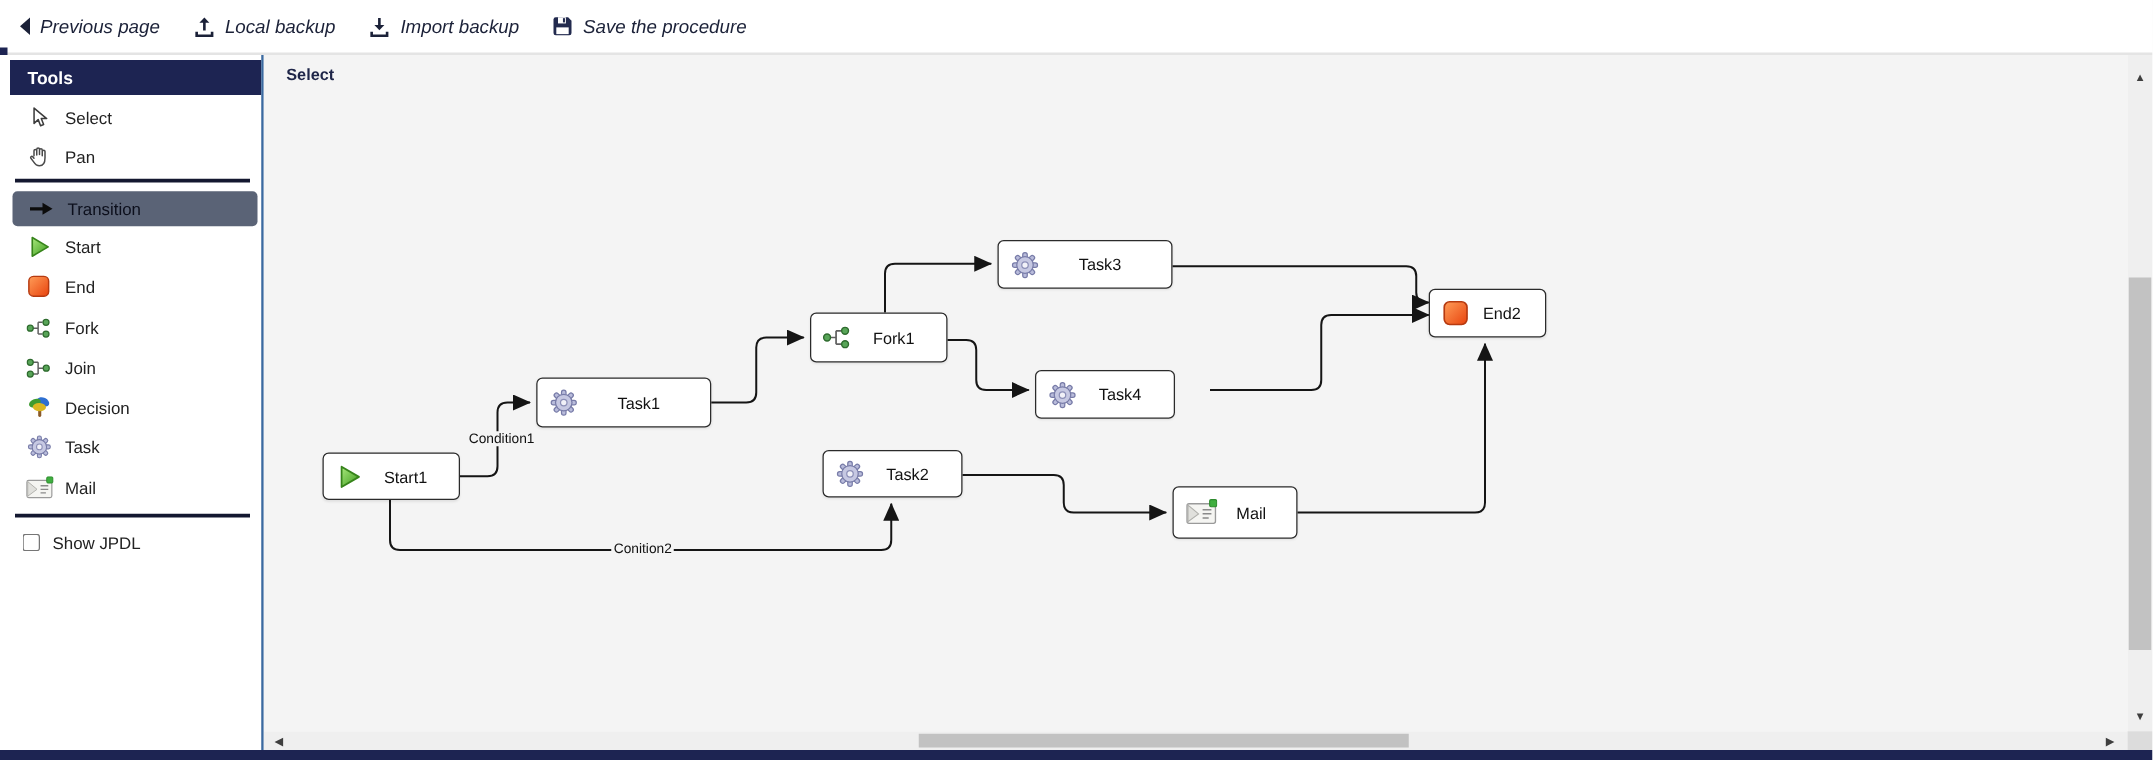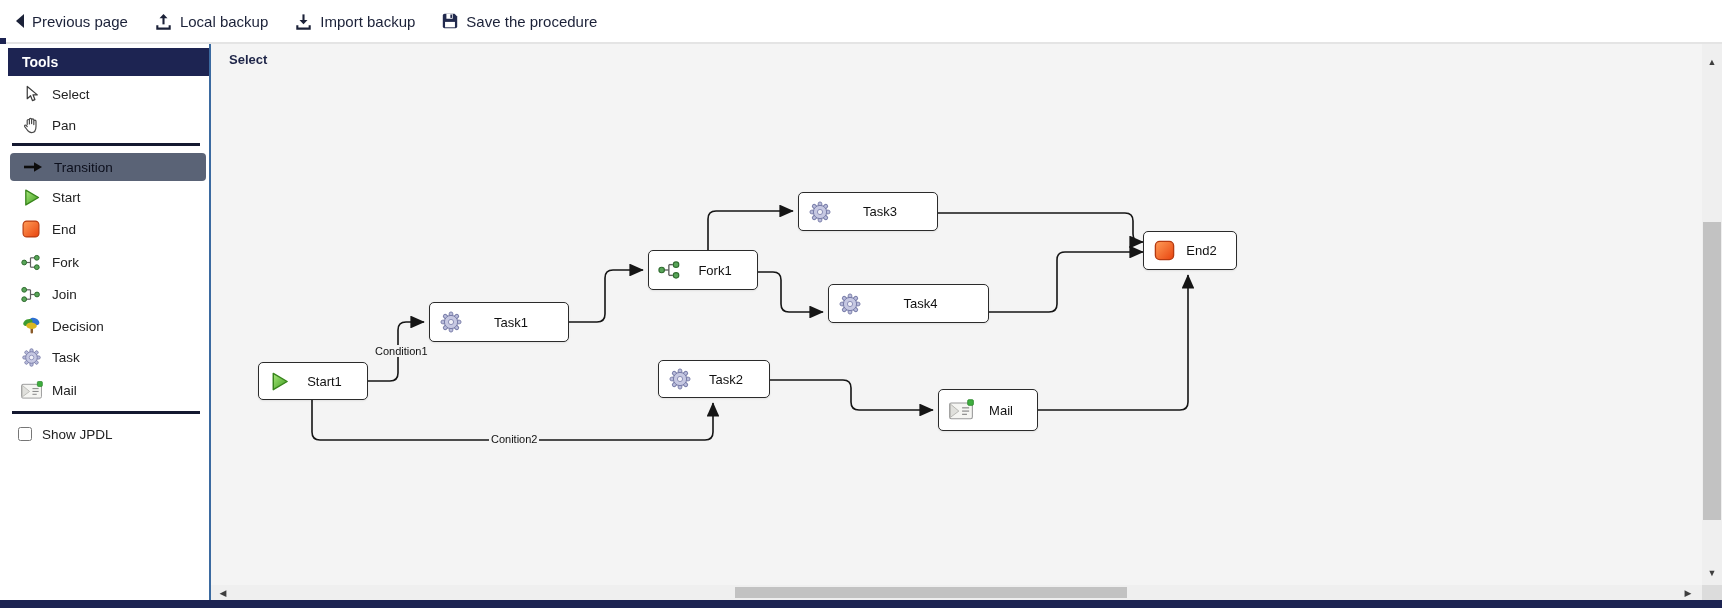--- a/index.html
+++ b/index.html
@@ -5,21 +5,21 @@
   * { margin:0; padding:0; box-sizing:border-box; }
   html,body { width:1722px; height:608px; overflow:hidden; background:#fff;
     font-family:"Liberation Sans", sans-serif; }
   body { position:relative; }
 
   
   .toolbar { position:absolute; left:0; top:0; width:1722px; height:44px;
     background:#fff; border-bottom:2px solid #e4e4e4; display:flex; align-items:center;
     padding-left:14px; }
   .tbtn { display:flex; align-items:center; gap:7px; cursor:pointer;
-    color:#1b2138; font-size:15px; margin-right:26px; white-space:nowrap; }
+    color:#1b2138; font-size:15px; margin-right:26px; white-space:nowrap;font-style:italic; }
   .tbtn svg { display:block; }
 
   
   .left-strip { position:absolute; left:0; top:38px; width:6px; height:38px; background:#1d2452; }
 
   
   .sidebar { position:absolute; left:0; top:44px; width:209px; height:456px; background:#fff; }
   .sidebar-divider-v { position:absolute; left:209px; top:44px; width:2px; height:556px; background:#3b6aa0; }
   .tools-header { position:absolute; left:8px; top:4px; width:201px; height:28px;
     background:#1d2452; color:#fff; font-size:14px; font-weight:bold;
@@ -333,21 +333,21 @@
           <rect x="10.2" y="2" width="3.6" height="20" rx="1.7" transform="rotate(90 12 12)"></rect>
           <rect x="10.2" y="2" width="3.6" height="20" rx="1.7" transform="rotate(135 12 12)"></rect>
           <circle cx="12" cy="12" r="6.6" fill="#c6c8e2"></circle>
           <circle cx="12" cy="12" r="2.6" fill="#f1f1f8" stroke="#8d90b8"></circle>
         </g>
       </svg>
     </span>
     <span class="node-label">Task3</span>
   </div>
 
-  <div class="node" style="left:617px; top:240px; width:161px; height:39px">
+  <div class="node" style="left:617px; top:252px; width:112px; height:39px">
     <span class="node-icon">
       <svg width="24" height="24" viewBox="0 0 24 24">
         <g fill="#b9bcdb" stroke="#787ca8" stroke-width="1">
           <rect x="10.2" y="2" width="3.6" height="20" rx="1.7"></rect>
           <rect x="10.2" y="2" width="3.6" height="20" rx="1.7" transform="rotate(45 12 12)"></rect>
           <rect x="10.2" y="2" width="3.6" height="20" rx="1.7" transform="rotate(90 12 12)"></rect>
           <rect x="10.2" y="2" width="3.6" height="20" rx="1.7" transform="rotate(135 12 12)"></rect>
           <circle cx="12" cy="12" r="6.6" fill="#c6c8e2"></circle>
           <circle cx="12" cy="12" r="2.6" fill="#f1f1f8" stroke="#8d90b8"></circle>
         </g>

